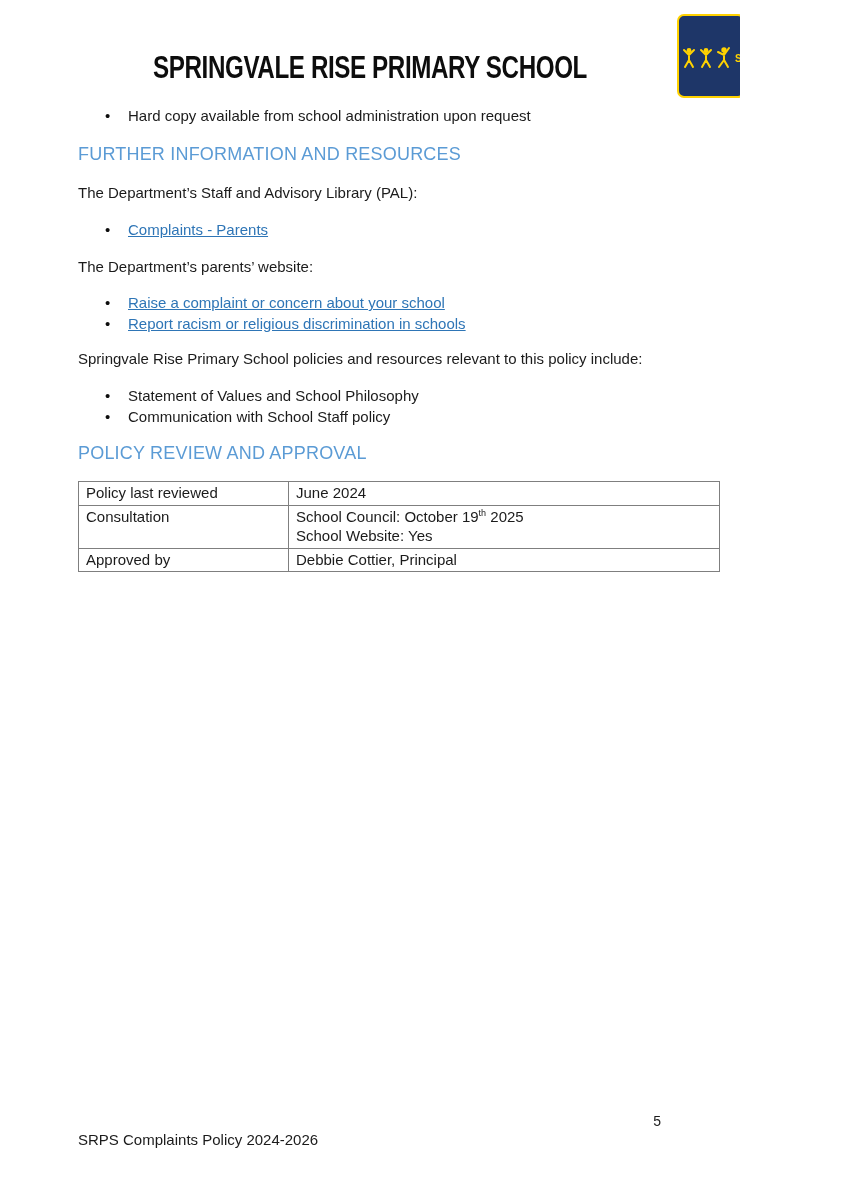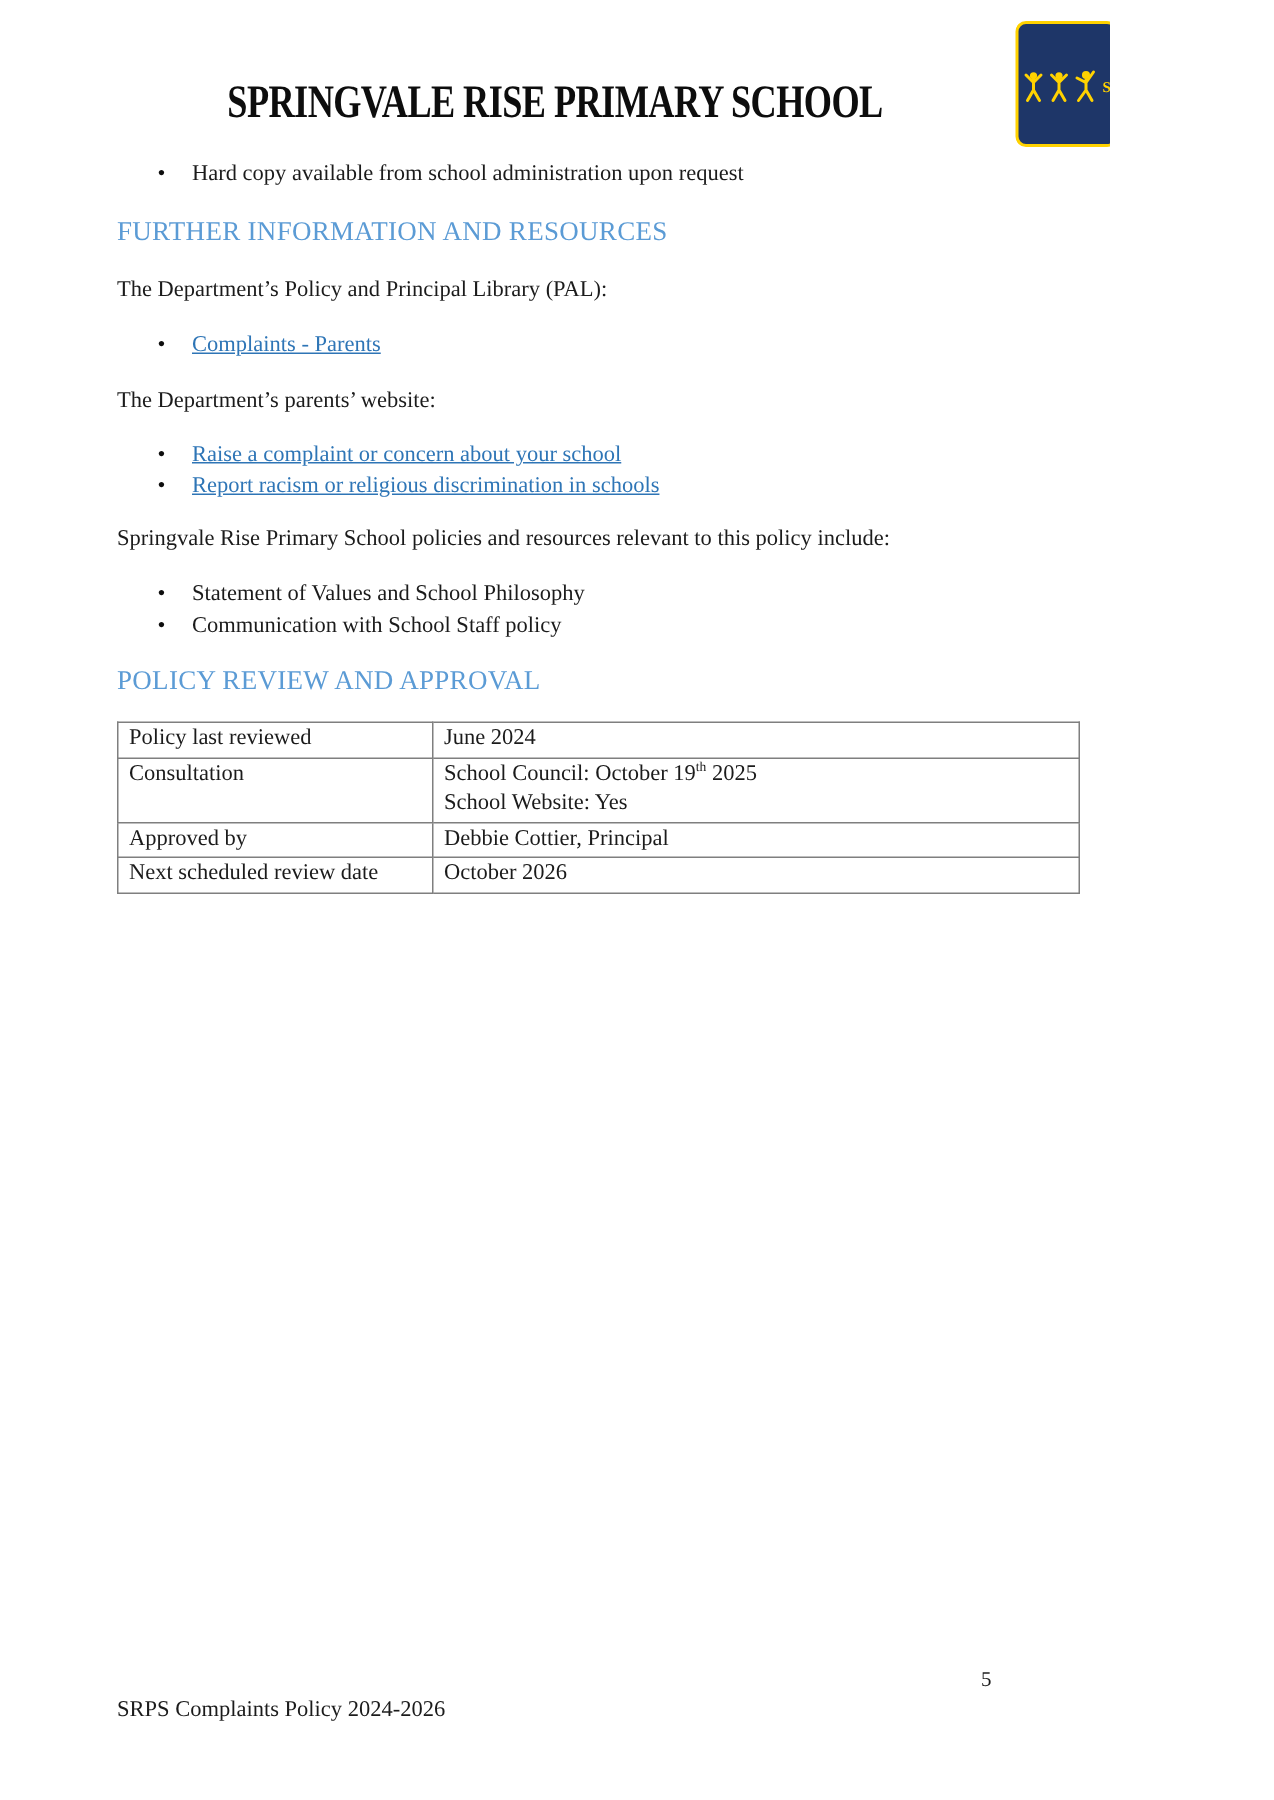--- a/index.html
+++ b/index.html
@@ -9,21 +9,21 @@
     --table-border: #7f7f7f;
     --logo-bg: #1e3668;
     --logo-accent: #FFD200;
   }
   * { margin:0; padding:0; box-sizing:border-box; }
   html,body { background:#ffffff; }
   .page {
     position:relative;
     width:740px; height:1200px;
     background:#ffffff;
-    font-family:Liberation Serif, serif;
+    font-family:Liberation Sans, sans-serif;
     color:var(--text);
     overflow:hidden;
   }
   .doc-title {
     position:absolute; top:50px; left:0; right:0;
     text-align:center;
     font-size:31px; font-weight:bold; letter-spacing:-0.5px;
     transform:scaleX(0.78); transform-origin:center;
     white-space:nowrap;
     color:#0d0d0d;
@@ -112,21 +112,21 @@
     <span class="logo-divider"></span>
     <span class="logo-tagline">Learning Together</span>
   </div>
 
   <ul class="bullets block" style="top:106px;">
     <li>Hard copy available from school administration upon request</li>
   </ul>
 
   <h2 class="section-heading block" style="top:144px;">FURTHER INFORMATION AND RESOURCES</h2>
 
-  <p class="body-text block" style="top:183px;">The Department’s Policy and Principal Library (PAL):</p>
+  <p class="body-text block" style="top:183px;">The Department’s Staff and Advisory Library (PAL):</p>
 
   <ul class="bullets block" style="top:220px;">
     <li>
       <a class="doc-link">Complaints - Parents</a>
     </li>
   </ul>
 
   <p class="body-text block" style="top:257px;">The Department’s parents’ website:</p>
 
   <ul class="bullets block" style="top:293px;">
@@ -156,23 +156,19 @@
       <tr class="row-double">
         <td class="col-label">Consultation</td>
         <td><span>School Council: October 19</span><sup>th</sup><span> 2025</span><br>
           <span>School Website: Yes</span>
         </td>
       </tr>
       <tr class="row-single">
         <td class="col-label">Approved by</td>
         <td>Debbie Cottier, Principal</td>
       </tr>
-      <tr class="row-single">
-        <td class="col-label">Next scheduled review date</td>
-        <td>October 2026</td>
-      </tr>
     </tbody>
   </table>
 
   <div class="footer-doc-label">SRPS Complaints Policy 2024-2026</div>
   <div class="footer-page-number">5</div>
 
 </div>
 
 </body></html>

